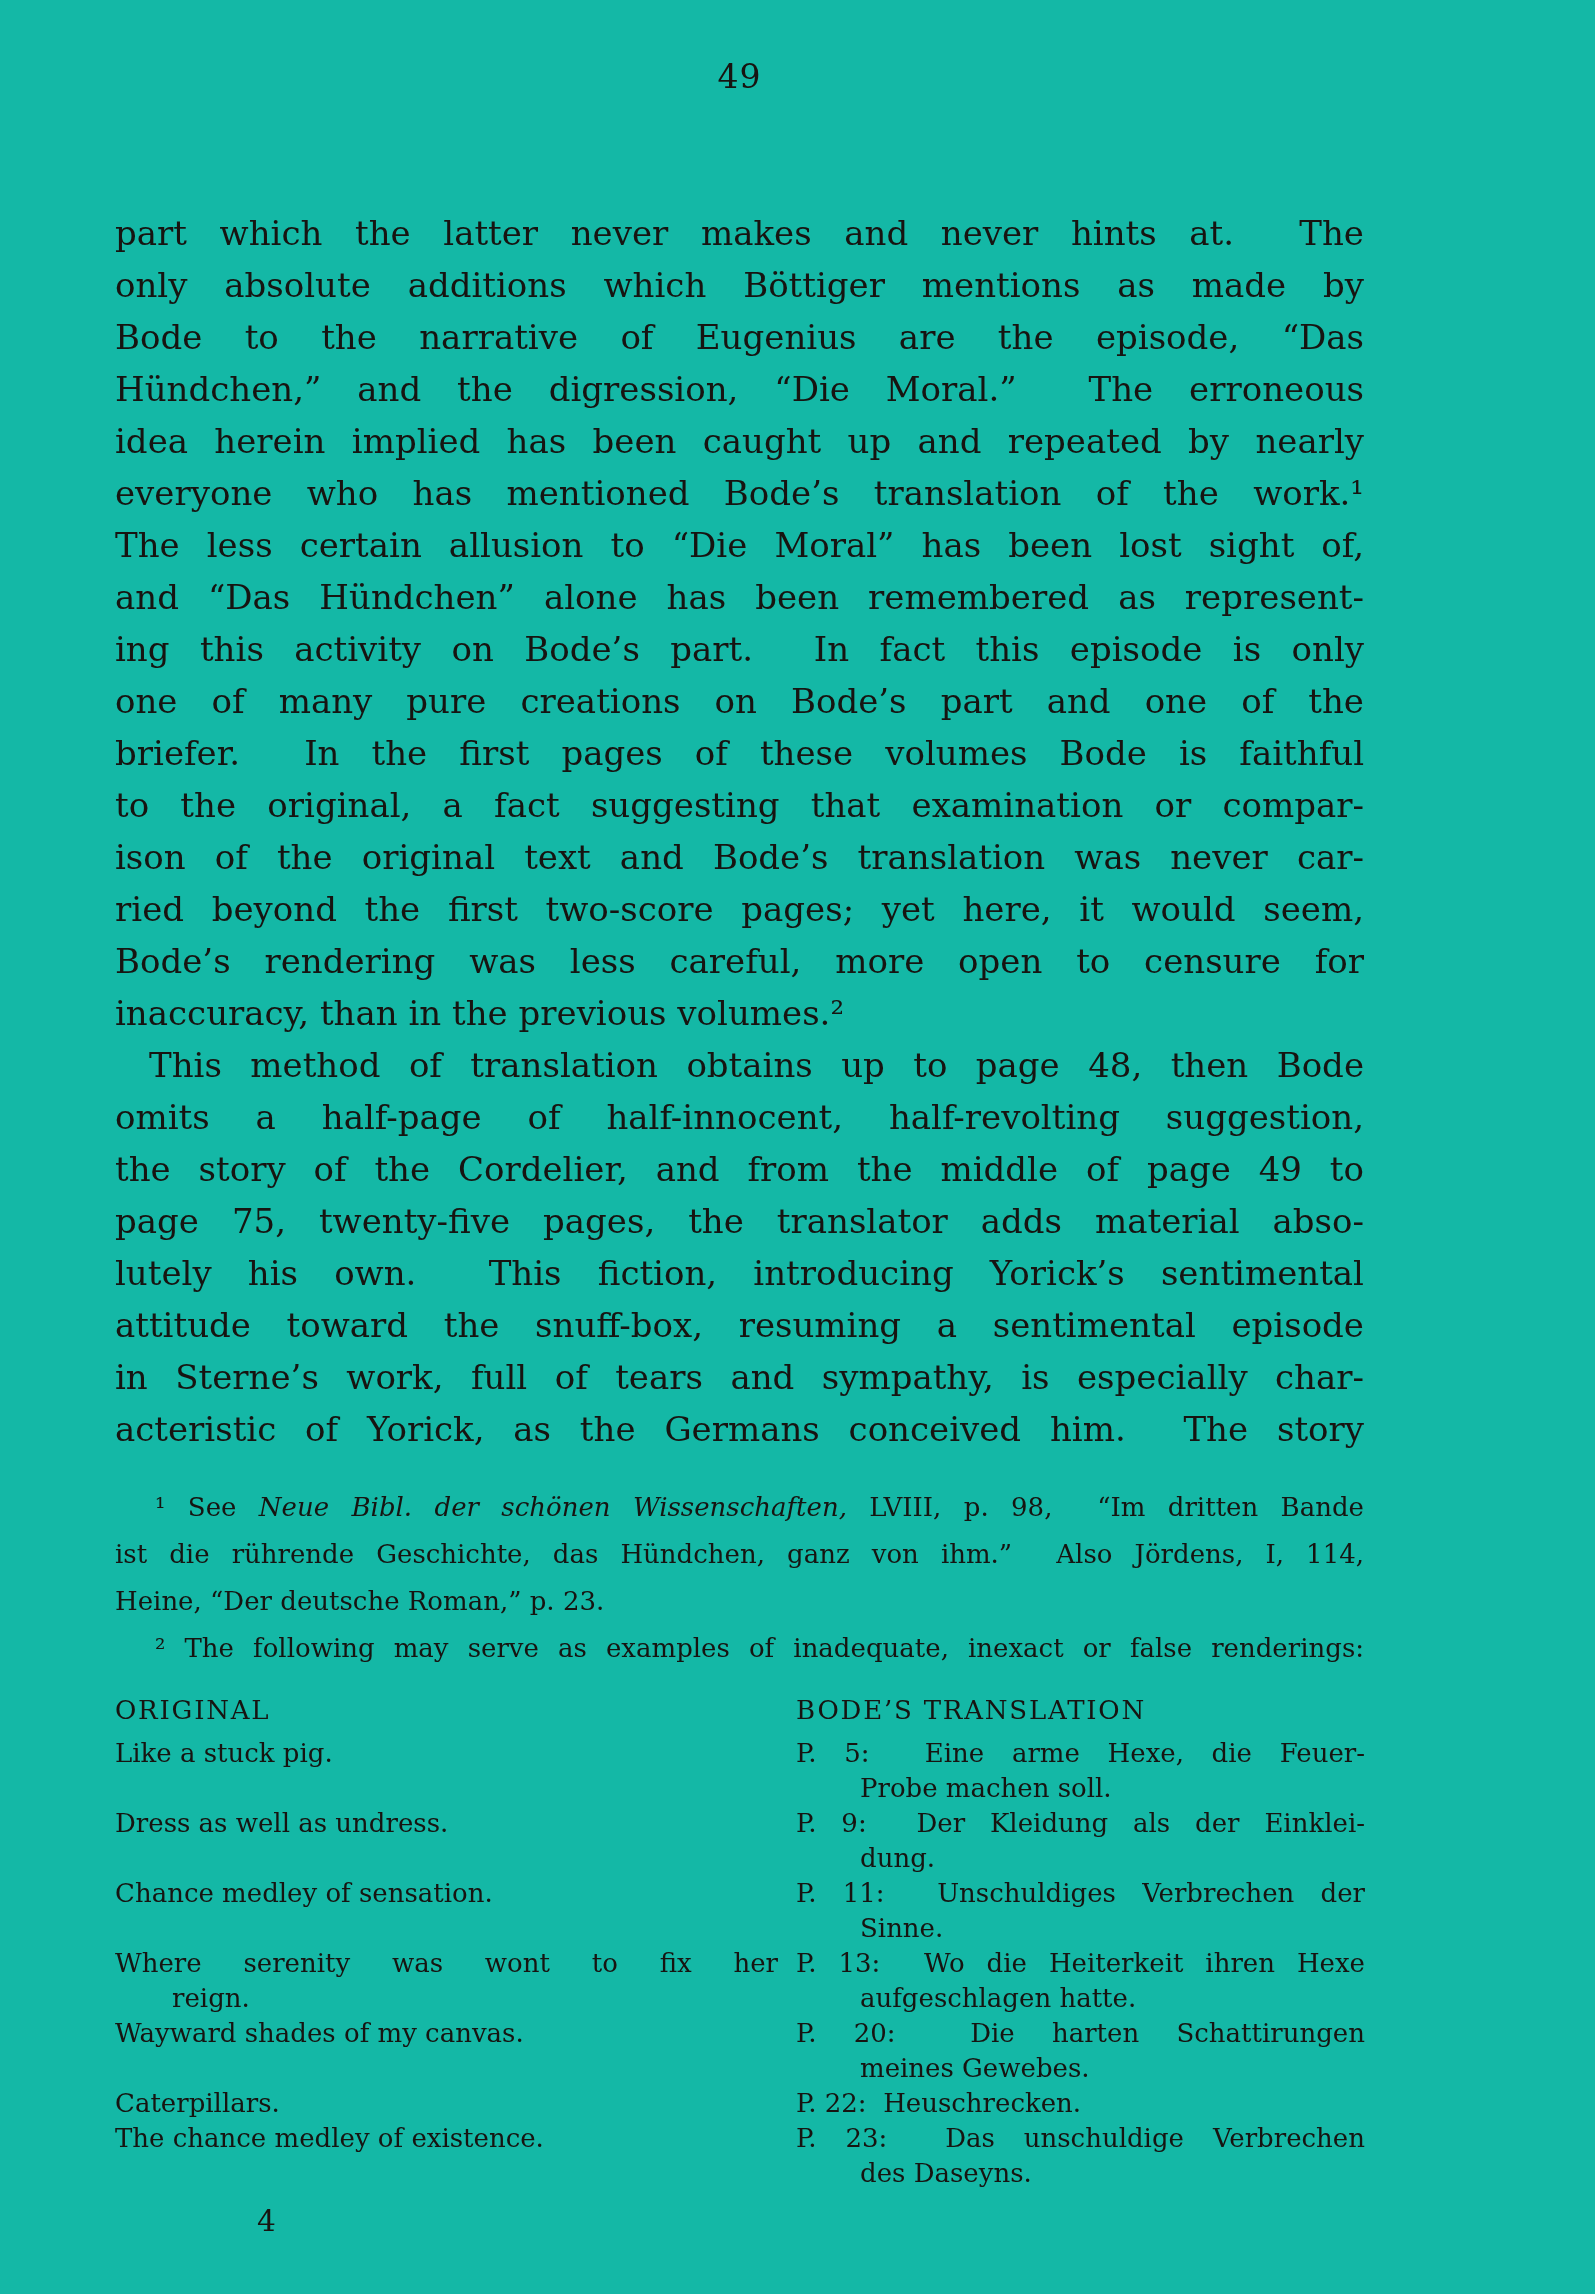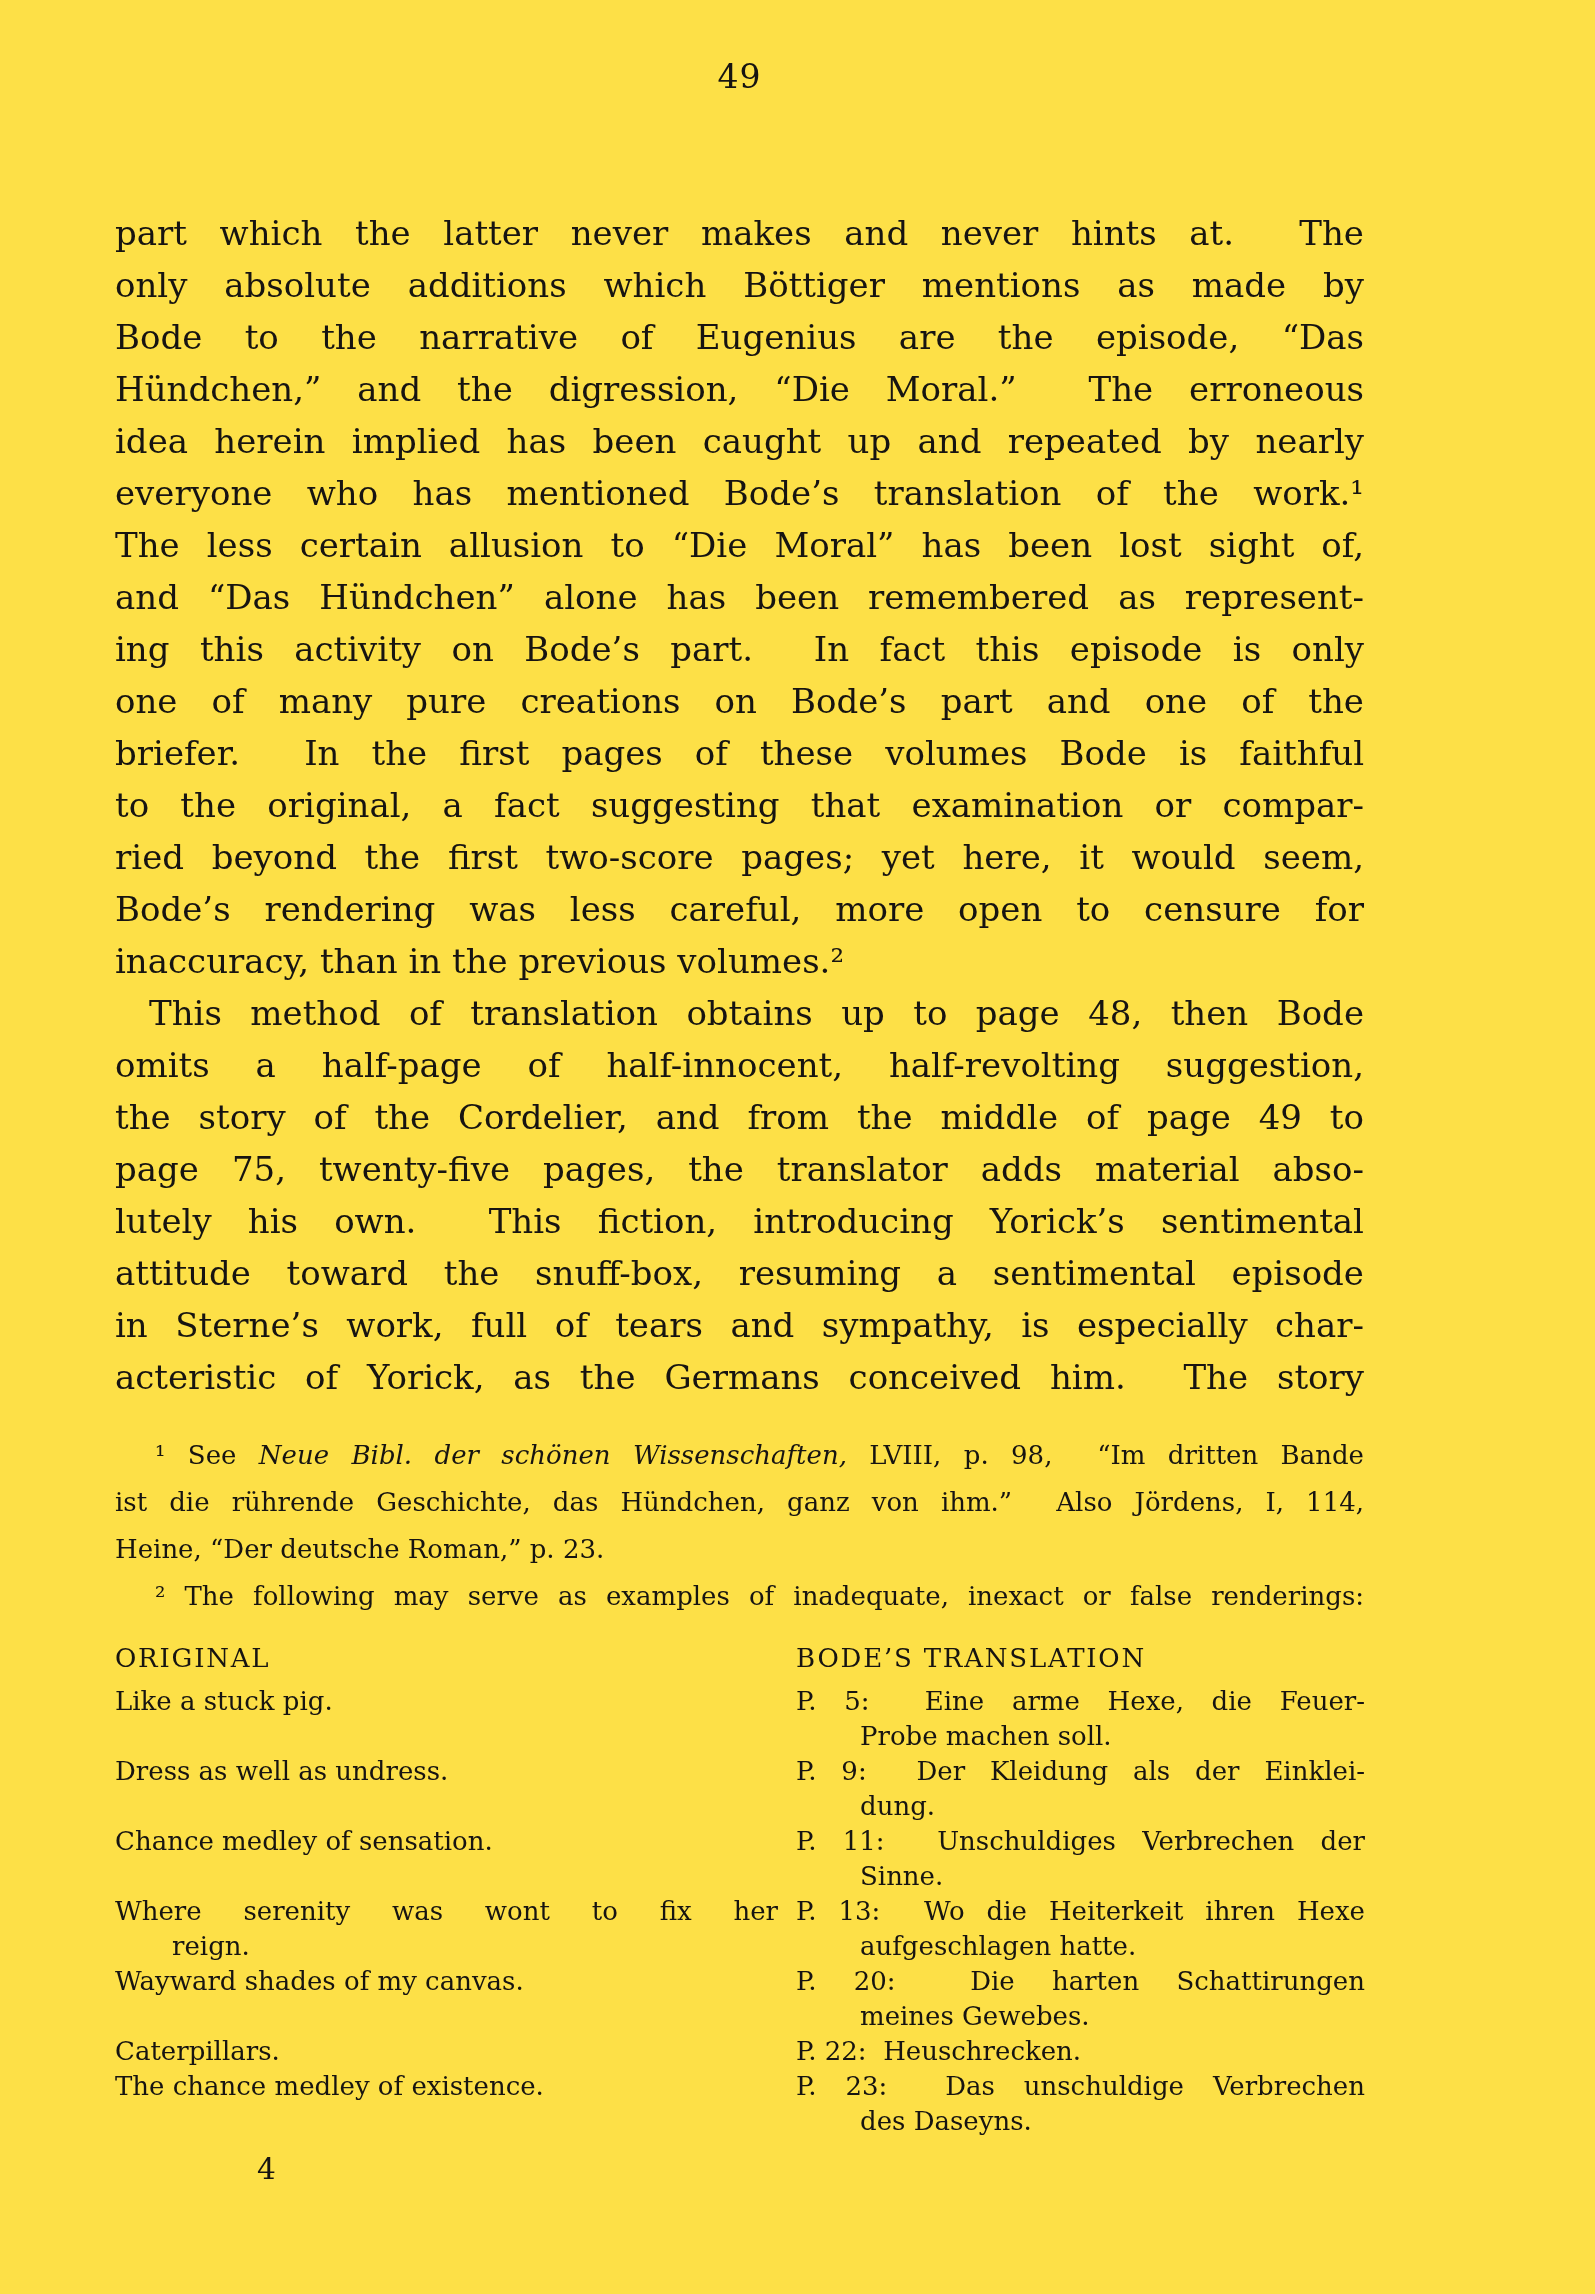--- a/index.html
+++ b/index.html
@@ -1,20 +1,20 @@
 <!DOCTYPE html>
 <html style="font-size:14.3px"><head>
 <meta charset="utf-8">
 <style>
   html,body{margin:0;padding:0;background:#e8e6e1;}
   .page{
     position:relative;
     width:1595px;height:2294px;
     margin:0 auto;
-    background:#fde047;
+    background:#14b8a6;
     color:#171411;
     font-family:"DejaVu Serif","Liberation Serif",serif;
     overflow:hidden;
     box-sizing:border-box;
     padding-top:57px;
   }
   .content{margin-left:115px;width:1249px;}
   .page-number{
     text-align:center;
     font-size:33px;
@@ -83,20 +83,21 @@
           <div class="line">Bode to the narrative of Eugenius are the episode, “Das</div>
           <div class="line">Hündchen,” and the digression, “Die Moral.”  The erroneous</div>
           <div class="line">idea herein implied has been caught up and repeated by nearly</div>
           <div class="line">everyone who has mentioned Bode’s translation of the work.¹</div>
           <div class="line">The less certain allusion to “Die Moral” has been lost sight of,</div>
           <div class="line">and “Das Hündchen” alone has been remembered as represent-</div>
           <div class="line">ing this activity on Bode’s part.  In fact this episode is only</div>
           <div class="line">one of many pure creations on Bode’s part and one of the</div>
           <div class="line">briefer.  In the first pages of these volumes Bode is faithful</div>
           <div class="line">to the original, a fact suggesting that examination or compar-</div>
+          <div class="line">ison of the original text and Bode’s translation was never car-</div>
           <div class="line">ried beyond the first two-score pages; yet here, it would seem,</div>
           <div class="line">Bode’s rendering was less careful, more open to censure for</div>
           <div class="line line-end">inaccuracy, than in the previous volumes.²</div>
         </div>
       <div class="para para-indent">
           <div class="line">This method of translation obtains up to page 48, then Bode</div>
           <div class="line">omits a half-page of half-innocent, half-revolting suggestion,</div>
           <div class="line">the story of the Cordelier, and from the middle of page 49 to</div>
           <div class="line">page 75, twenty-five pages, the translator adds material abso-</div>
           <div class="line">lutely his own.  This fiction, introducing Yorick’s sentimental</div>

